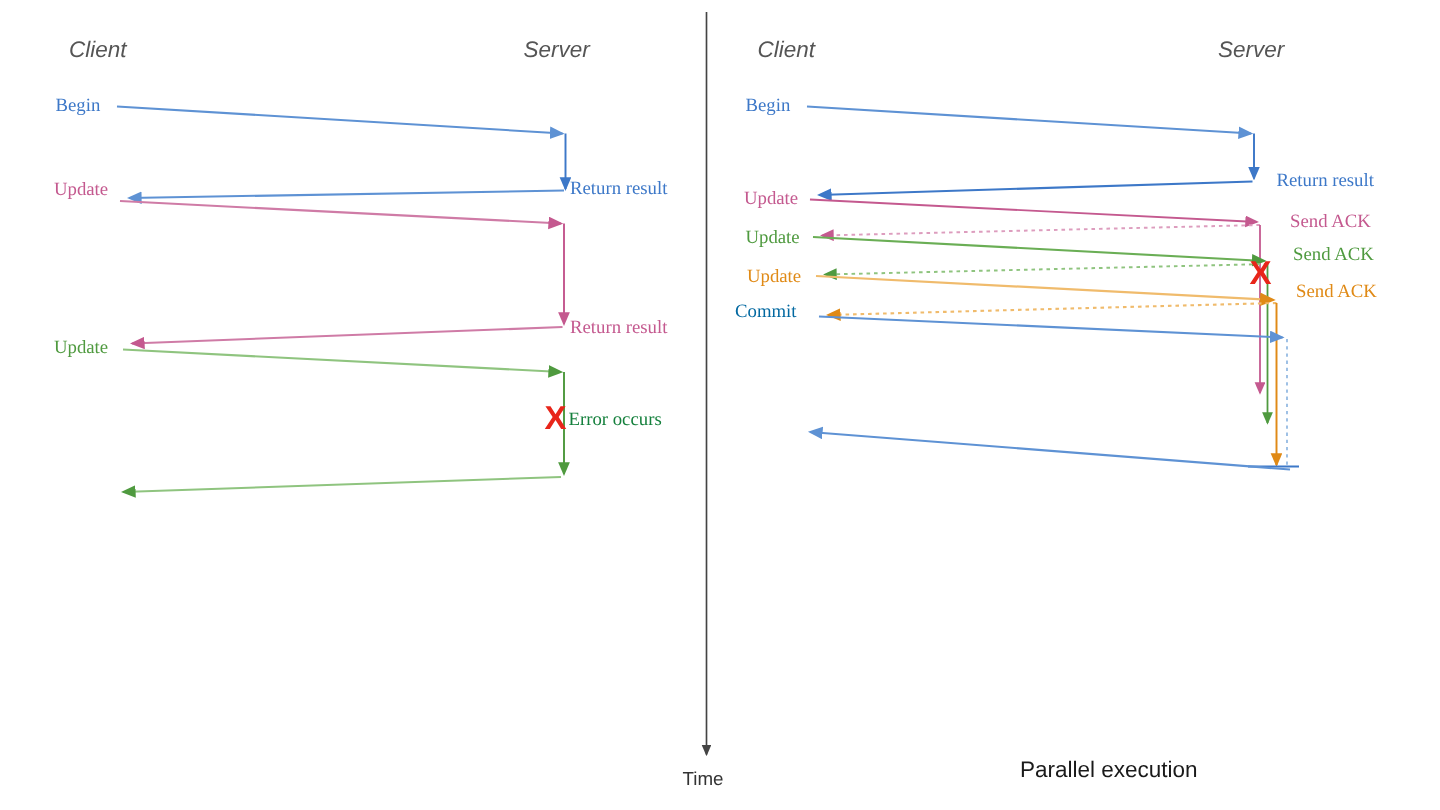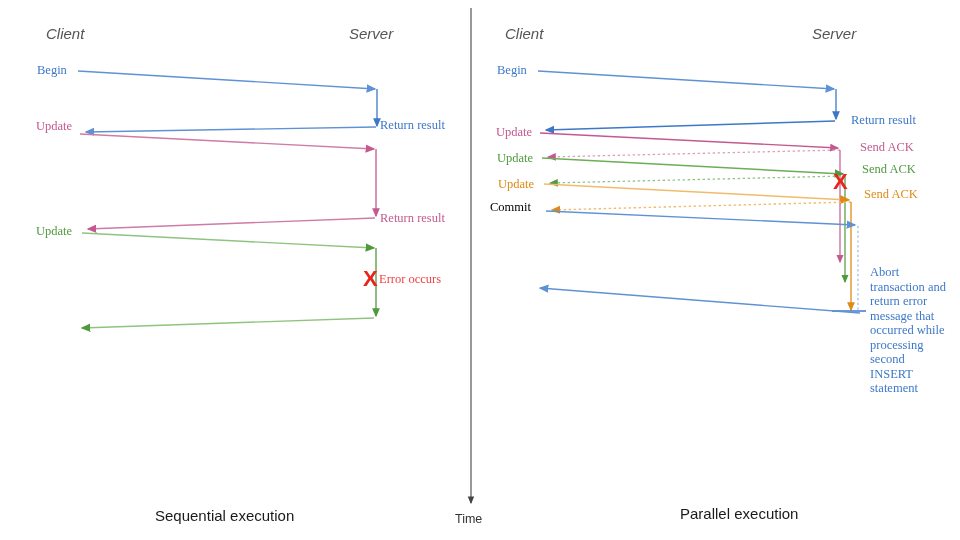--- a/index.html
+++ b/index.html
@@ -150,38 +150,36 @@
   <div class="hdr" style="left:349px; top:25px;">Server</div>
 
   <div class="lbl" style="left:37px; top:63px; color:#3d78c8;">Begin</div>
   <div class="lbl" style="left:36px; top:119px; color:#c4598f;">Update</div>
   <div class="lbl" style="left:36px; top:224px; color:#4f9a3f;">Update</div>
 
   <div class="lbl" style="left:380px; top:118px; color:#3d78c8;">Return result</div>
   <div class="lbl" style="left:380px; top:211px; color:#c4598f;">Return result</div>
 
   <div class="xmark" style="left:363px; top:268px; color:#e8251a;">X</div>
-  <div class="lbl" style="left:379px; top:272px; color:#ef4444;">Error occurs</div>
+  <div class="lbl" style="left:379px; top:272px; color:#15803d;">Error occurs</div>
 
-  <div class="caption" style="left:155px; top:507px;">Sequential execution</div>
 
   <div class="hdr" style="left:505px; top:25px;">Client</div>
   <div class="hdr" style="left:812px; top:25px;">Server</div>
 
   <div class="lbl" style="left:497px; top:63px; color:#3d78c8;">Begin</div>
   <div class="lbl" style="left:496px; top:125px; color:#c4598f;">Update</div>
   <div class="lbl" style="left:497px; top:151px; color:#4f9a3f;">Update</div>
   <div class="lbl" style="left:498px; top:177px; color:#e08a16;">Update</div>
-  <div class="lbl" style="left:490px; top:200px; color:#000000;">Commit</div>
+  <div class="lbl" style="left:490px; top:200px; color:#0369a1;">Commit</div>
 
   <div class="lbl" style="left:851px; top:113px; color:#3d78c8;">Return result</div>
   <div class="lbl" style="left:860px; top:140px; color:#c4598f;">Send ACK</div>
   <div class="lbl" style="left:862px; top:162px; color:#4f9a3f;">Send ACK</div>
   <div class="lbl" style="left:864px; top:187px; color:#e08a16;">Send ACK</div>
-  <div class="lbl wrap" style="left:870px; top:265px; width:76px; color:#3d78c8;">Abort transaction and return error message that occurred while processing second INSERT statement</div>
 
   <div class="xmark" style="left:833px; top:171px; color:#e8251a;">X</div>
 
   <div class="caption" style="left:680px; top:505px;">Parallel execution</div>
 
   <div class="timelbl" style="left:455px; top:512px;text-align:right;">Time</div>
 
 </div>
 
 </body></html>

